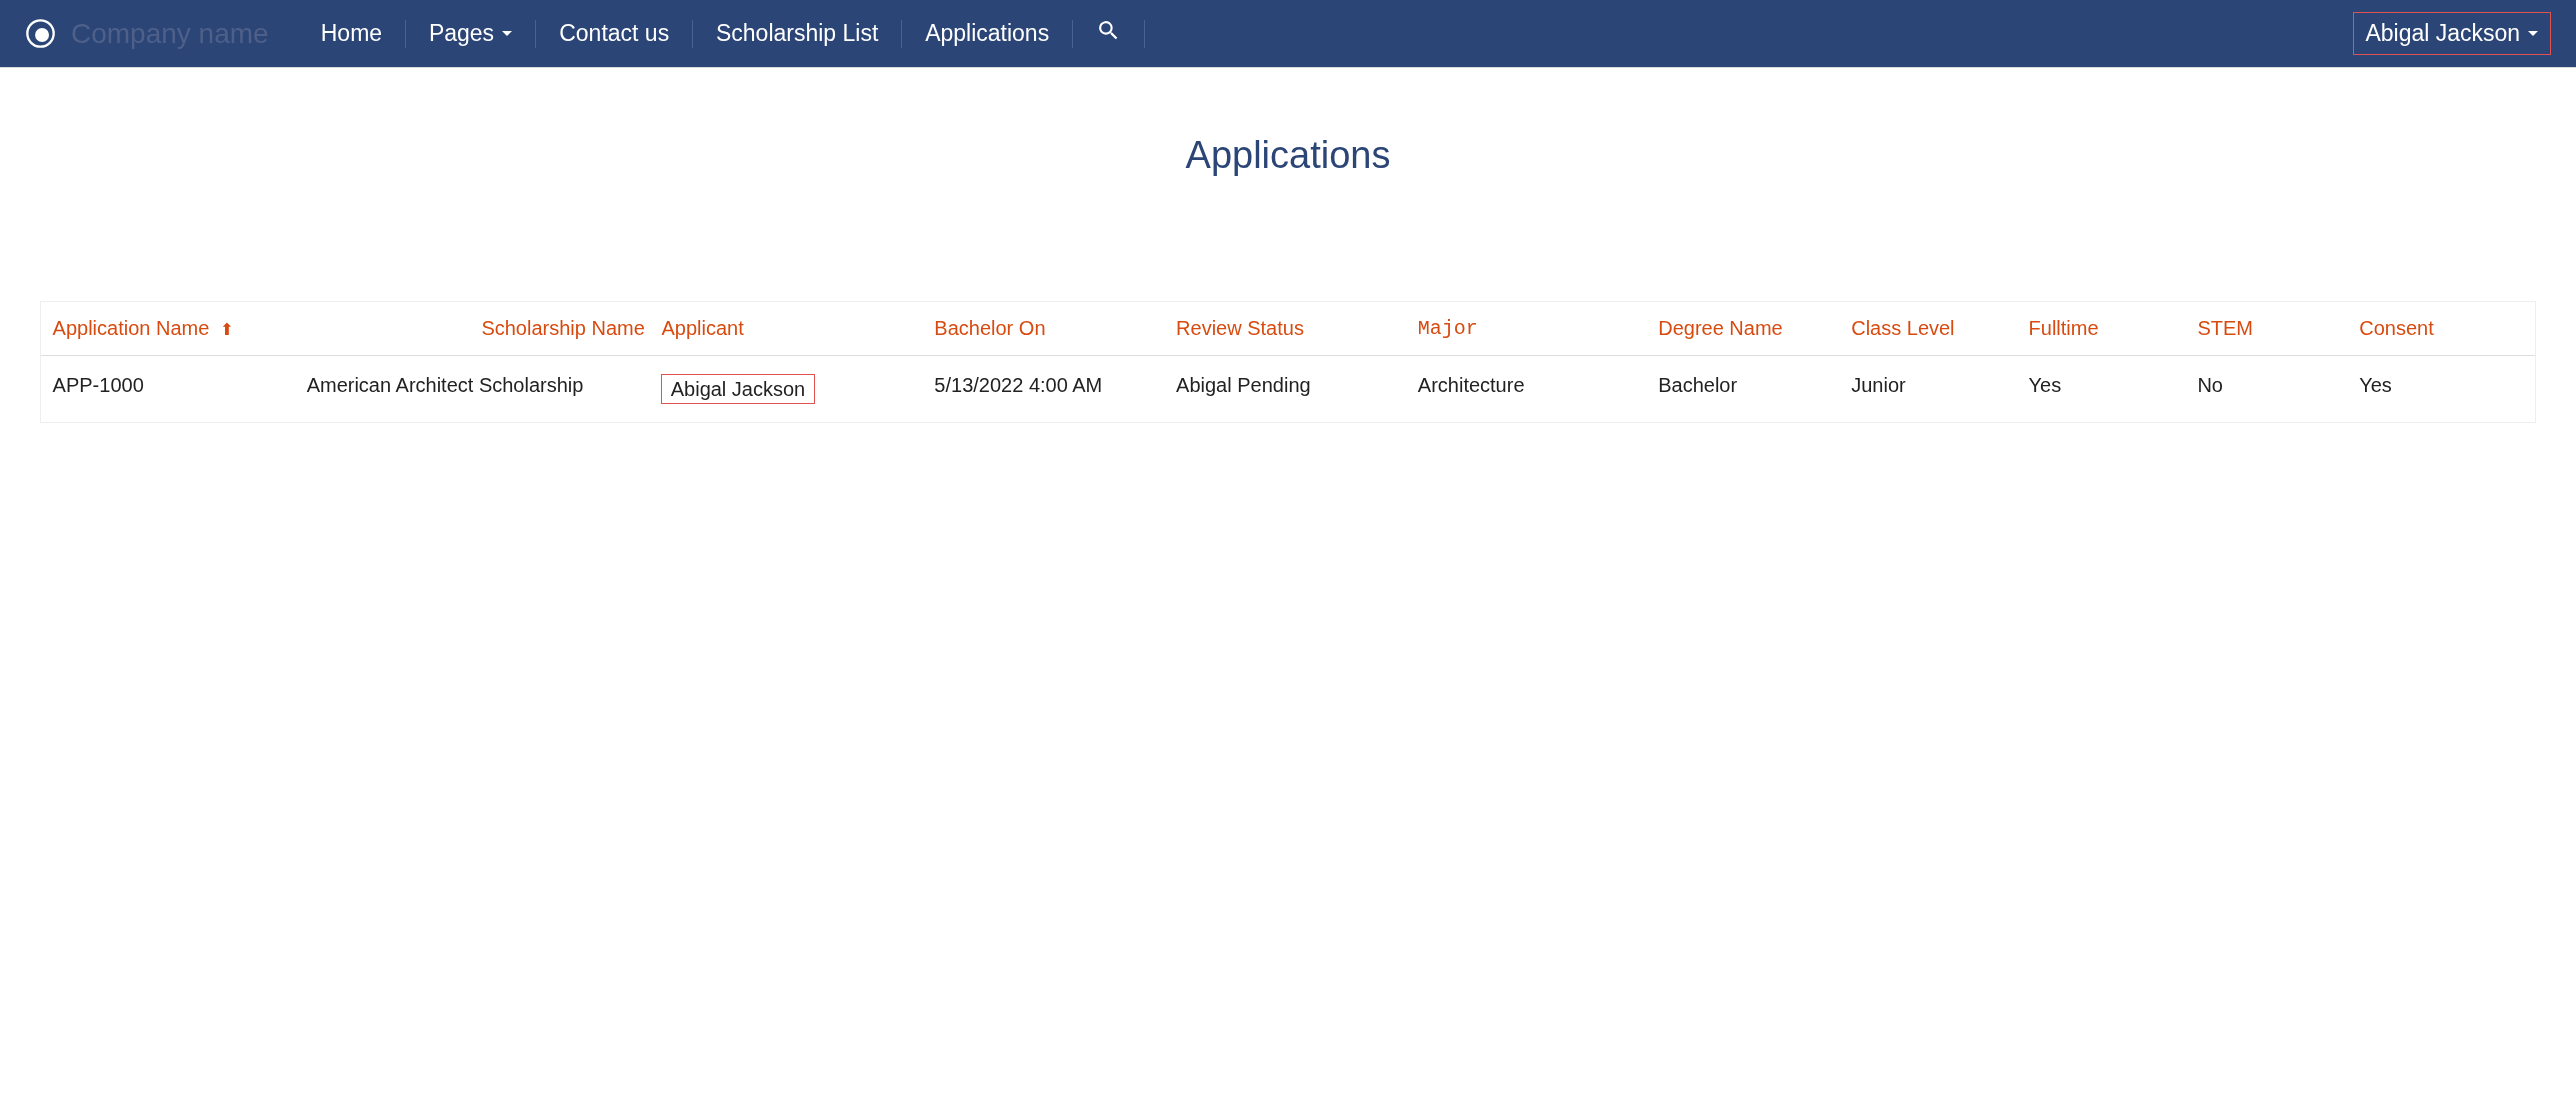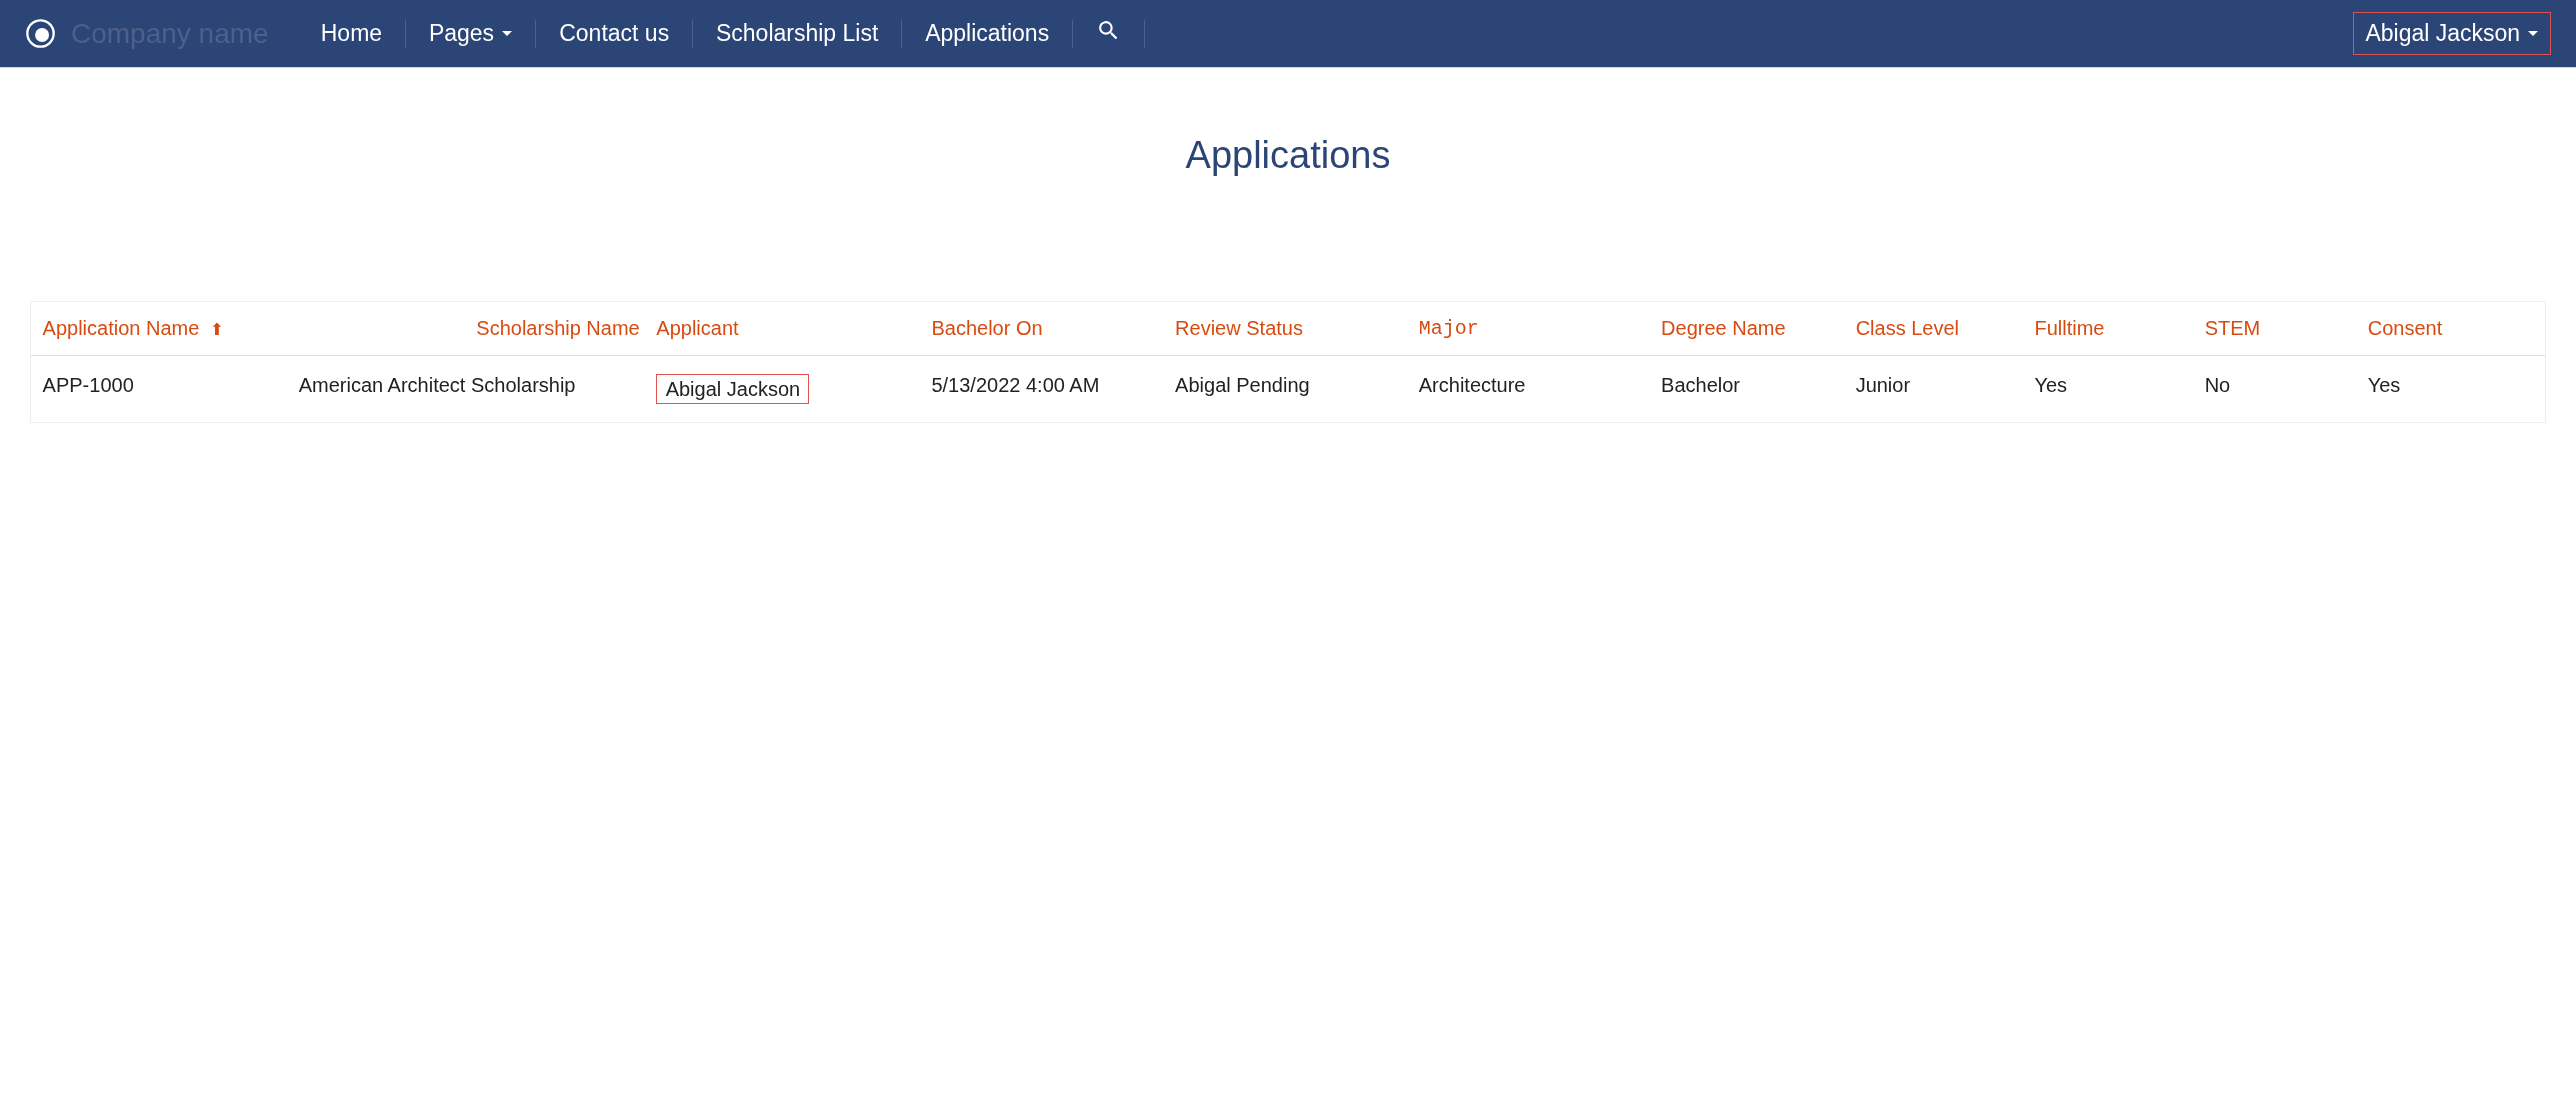--- a/index.html
+++ b/index.html
@@ -85,21 +85,21 @@
     }
     .page-title {
       text-align: center;
       color: #2b4576;
       font-size: 38px;
       font-weight: 400;
       margin-top: 66px;
       margin-bottom: 124px;
     }
     .table-wrap {
-      margin: 0 30px;
+      margin: 0 40px;
       border: 0.8px solid #eee;
     }
     table {
       width: 100%;
       border-collapse: collapse;
     }
     th {
       text-align: left;
       padding: 15px 8.3px 15px 8.3px;
       vertical-align: bottom;

